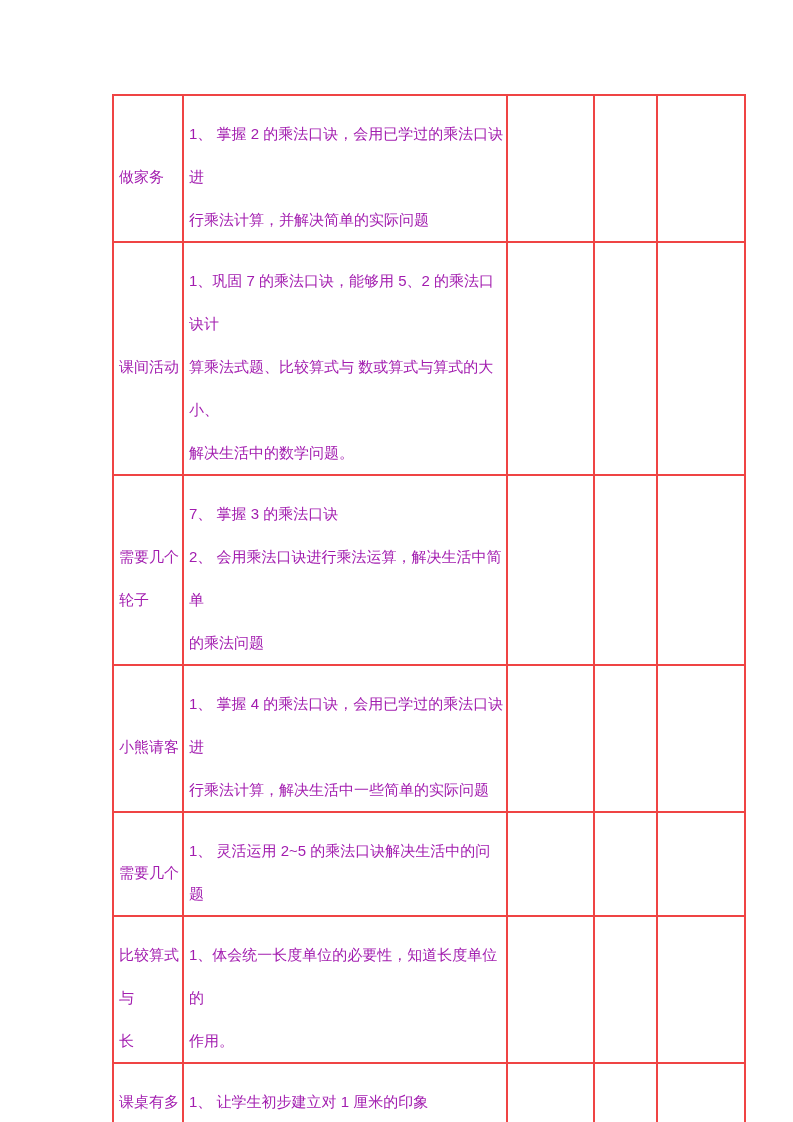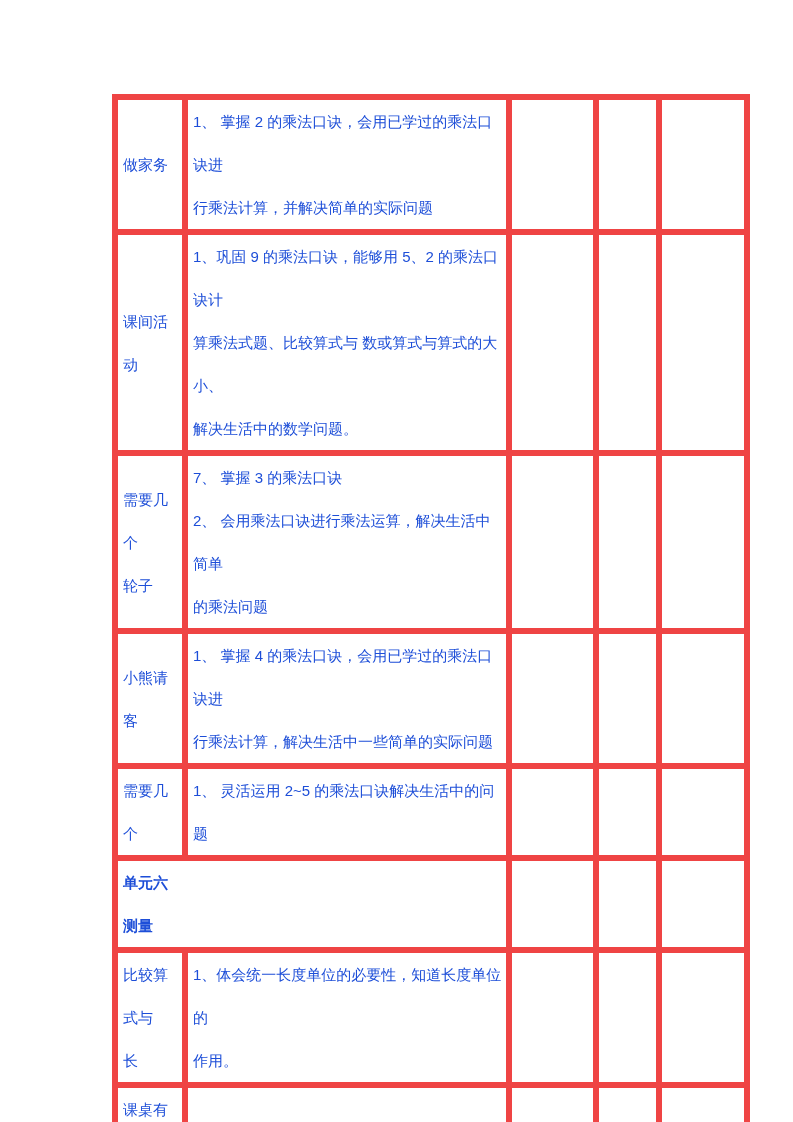--- a/index.html
+++ b/index.html
@@ -22,26 +22,26 @@
   }
   table.curriculum {
     position: absolute;
     left: 112px;
     top: 94px;
     width: 632px;
     border-collapse: collapse;
     table-layout: fixed;
   }
   table.curriculum td {
-    border: 6px solid #ef4444;
+    border: 2px solid #ef4444;
     vertical-align: middle;
     font-size: 15px;
     line-height: 43px;
-    color: #1d4ed8;
-    padding: 0 2px 0 5px;
+    color: #a21caf;
+    padding: 16px 2px 0 5px;
     white-space: pre-wrap;
     overflow: hidden;
     word-break: break-all;
   }
   td.activity-cell { padding-left: 4px; }
   td.title-cell {
     font-weight: bold;
     padding-left: 4px;
   }
   td.empty-cell { padding: 0; }
@@ -62,21 +62,21 @@
       <tr style="height:88px">
         <td class="activity-cell">做家务</td>
         <td class="goal-cell">1、 掌握 2 的乘法口诀，会用已学过的乘法口诀进
 行乘法计算，并解决简单的实际问题</td>
         <td class="empty-cell"></td>
         <td class="empty-cell"></td>
         <td class="empty-cell"></td>
       </tr>
       <tr style="height:127px">
         <td class="activity-cell">课间活动</td>
-        <td class="goal-cell">1、巩固 9 的乘法口诀，能够用 5、2 的乘法口诀计
+        <td class="goal-cell">1、巩固 7 的乘法口诀，能够用 5、2 的乘法口诀计
 算乘法式题、比较算式与 数或算式与算式的大小、
 解决生活中的数学问题。</td>
         <td class="empty-cell"></td>
         <td class="empty-cell"></td>
         <td class="empty-cell"></td>
       </tr>
       <tr style="height:134px">
         <td class="activity-cell">需要几个
 轮子</td>
         <td class="goal-cell">7、 掌握 3 的乘法口诀
@@ -94,27 +94,20 @@
         <td class="empty-cell"></td>
         <td class="empty-cell"></td>
       </tr>
       <tr style="height:44px">
         <td class="activity-cell">需要几个</td>
         <td class="goal-cell">1、 灵活运用 2~5 的乘法口诀解决生活中的问题</td>
         <td class="empty-cell"></td>
         <td class="empty-cell"></td>
         <td class="empty-cell"></td>
       </tr>
-      <tr style="height:88px">
-        <td class="title-cell" colspan="2">单元六
-测量</td>
-        <td class="empty-cell"></td>
-        <td class="empty-cell"></td>
-        <td class="empty-cell"></td>
-      </tr>
       <tr style="height:87px">
         <td class="activity-cell">比较算式与
 长</td>
         <td class="goal-cell">1、体会统一长度单位的必要性，知道长度单位的
 作用。</td>
         <td class="empty-cell"></td>
         <td class="empty-cell"></td>
         <td class="empty-cell"></td>
       </tr>
       <tr style="height:85px">

